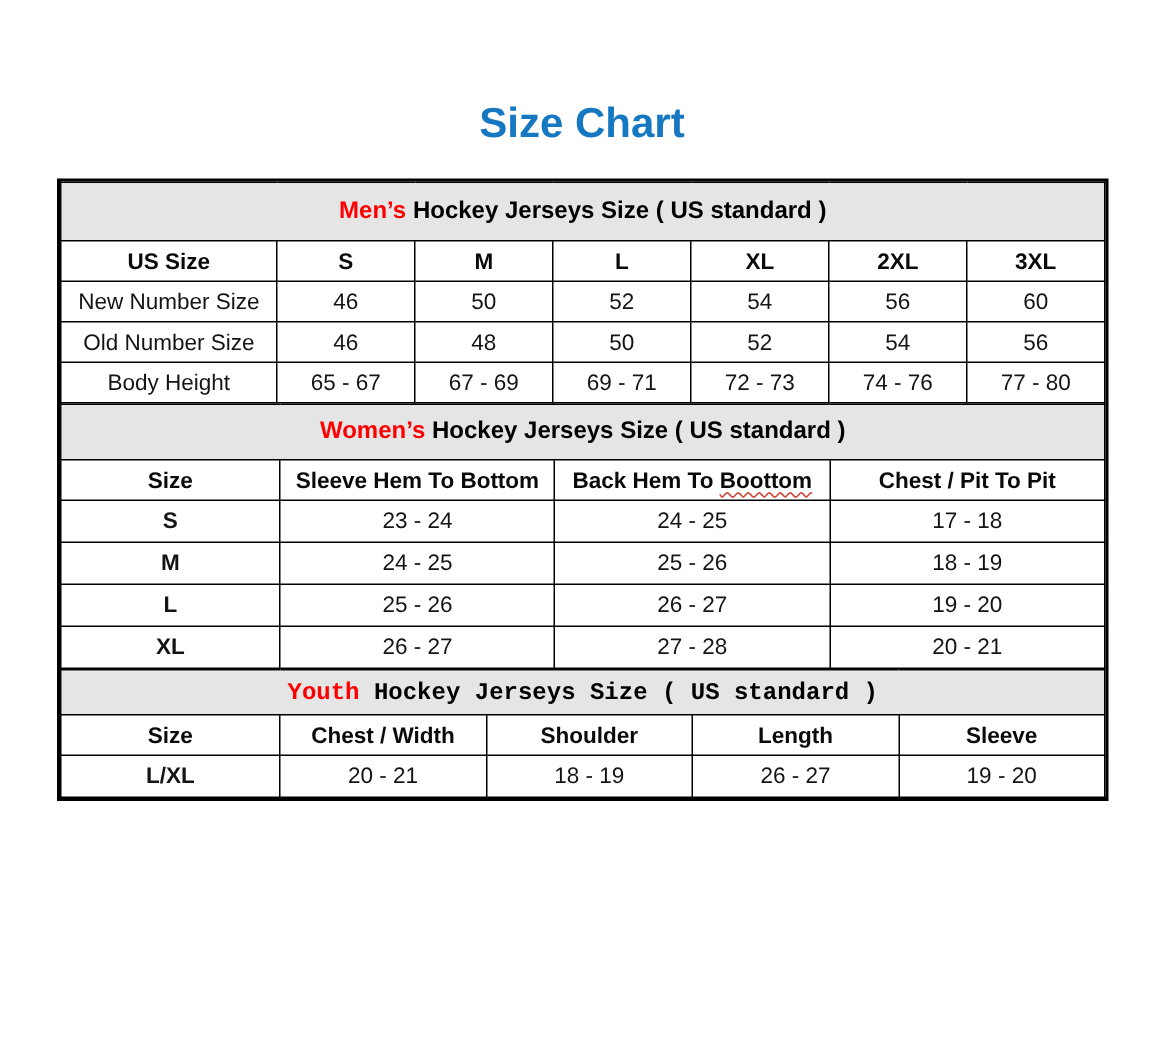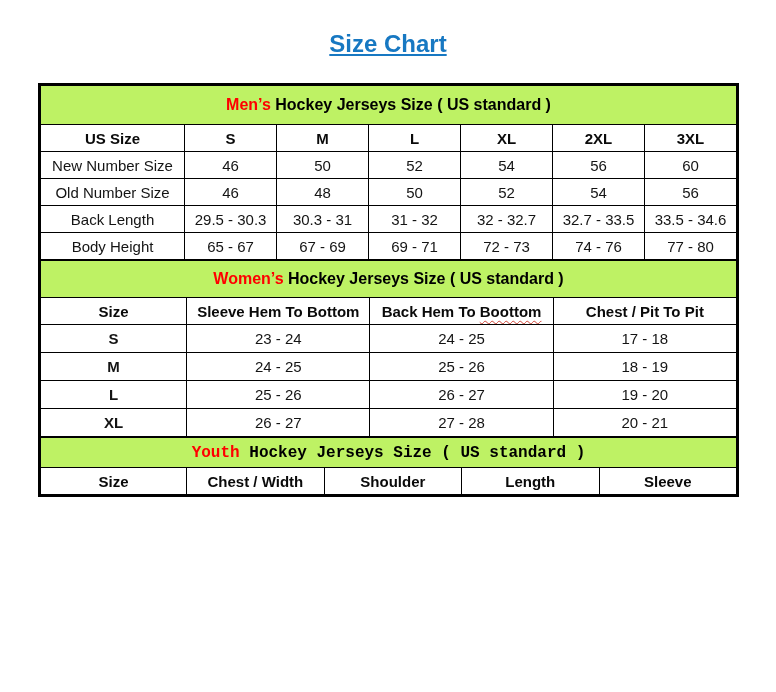--- a/index.html
+++ b/index.html
@@ -7,28 +7,27 @@
     padding: 0;
     background: #ffffff;
     width: 776px;
     height: 692px;
     overflow: hidden;
     font-family: "Liberation Sans", sans-serif;
     color: #141414;
   }
   .page-title {
     margin: 0;
-    padding-top: 30px;
+    padding-top: 66px;
     height: 36px;
     text-align: center;
-    font-size: 24px;
+    font-size: 28px;
     font-weight: 700;
     color: #1778c2;
     letter-spacing: 0px;
-    text-decoration: underline;
   }
   .chart-wrap {
     margin: 17px auto 0 38px;
     width: 697px;
     border: 2px solid #000000;
   }
   table {
     border-collapse: collapse;
     width: 100%;
     table-layout: fixed;
@@ -36,21 +35,21 @@
   td, th {
     border: 1.5px solid #000000;
     text-align: center;
     vertical-align: middle;
     padding: 0 2px;
     font-size: 15px;
     overflow: hidden;
     white-space: nowrap;
   }
   .band-cell {
-    background: #bef264;
+    background: #e5e5e5;
     font-weight: 700;
     font-size: 16px;
     color: #000000;
   }
   .band-men   { height: 38px; }
   .band-women { height: 36px; }
   .band-youth { height: 29px; font-family: Liberation Mono, monospace; }
   .band-highlight { color: #ff0000; }
   .head-cell {
     font-weight: 700;
@@ -119,29 +118,20 @@
     <tr class="data-row">
       <td>Old Number Size</td>
       <td>46</td>
       <td>48</td>
       <td>50</td>
       <td>52</td>
       <td>54</td>
       <td>56</td>
     </tr>
     <tr class="data-row">
-      <td>Back Length</td>
-      <td>29.5 - 30.3</td>
-      <td>30.3 - 31</td>
-      <td>31 - 32</td>
-      <td>32 - 32.7</td>
-      <td>32.7 - 33.5</td>
-      <td>33.5 - 34.6</td>
-    </tr>
-    <tr class="data-row">
       <td>Body Height</td>
       <td>65 - 67</td>
       <td>67 - 69</td>
       <td>69 - 71</td>
       <td>72 - 73</td>
       <td>74 - 76</td>
       <td>77 - 80</td>
     </tr>
   </tbody>
     </table>
@@ -208,16 +198,23 @@
         <span class="band-highlight">Youth</span><span> Hockey Jerseys Size ( US standard )</span>
       </td>
     </tr>
     <tr>
       <td class="head-cell">Size</td>
       <td class="head-cell">Chest / Width</td>
       <td class="head-cell">Shoulder</td>
       <td class="head-cell">Length</td>
       <td class="head-cell">Sleeve</td>
     </tr>
+    <tr class="data-row">
+      <td class="row-label-bold">L/XL</td>
+      <td>20 - 21</td>
+      <td>18 - 19</td>
+      <td>26 - 27</td>
+      <td>19 - 20</td>
+    </tr>
   </tbody>
     </table>
 
 </div>
 
 </body></html>

